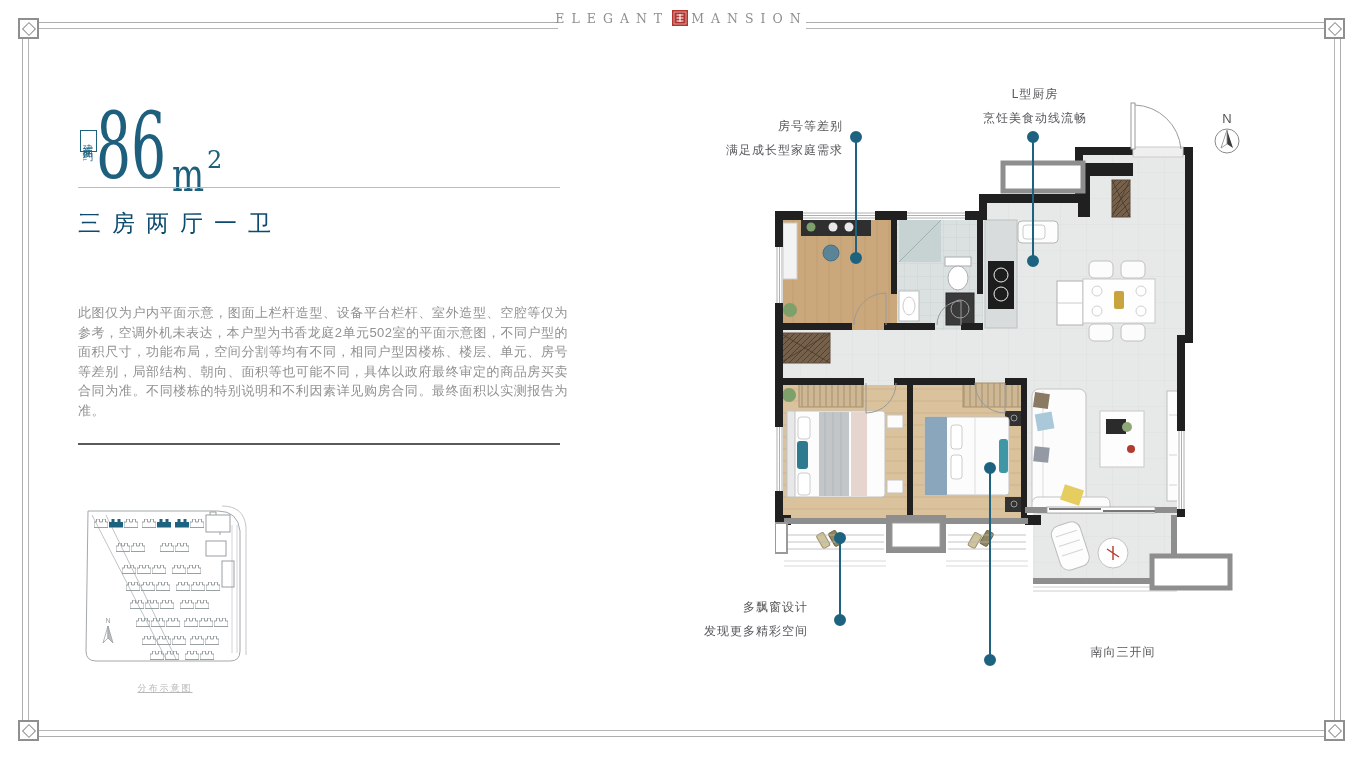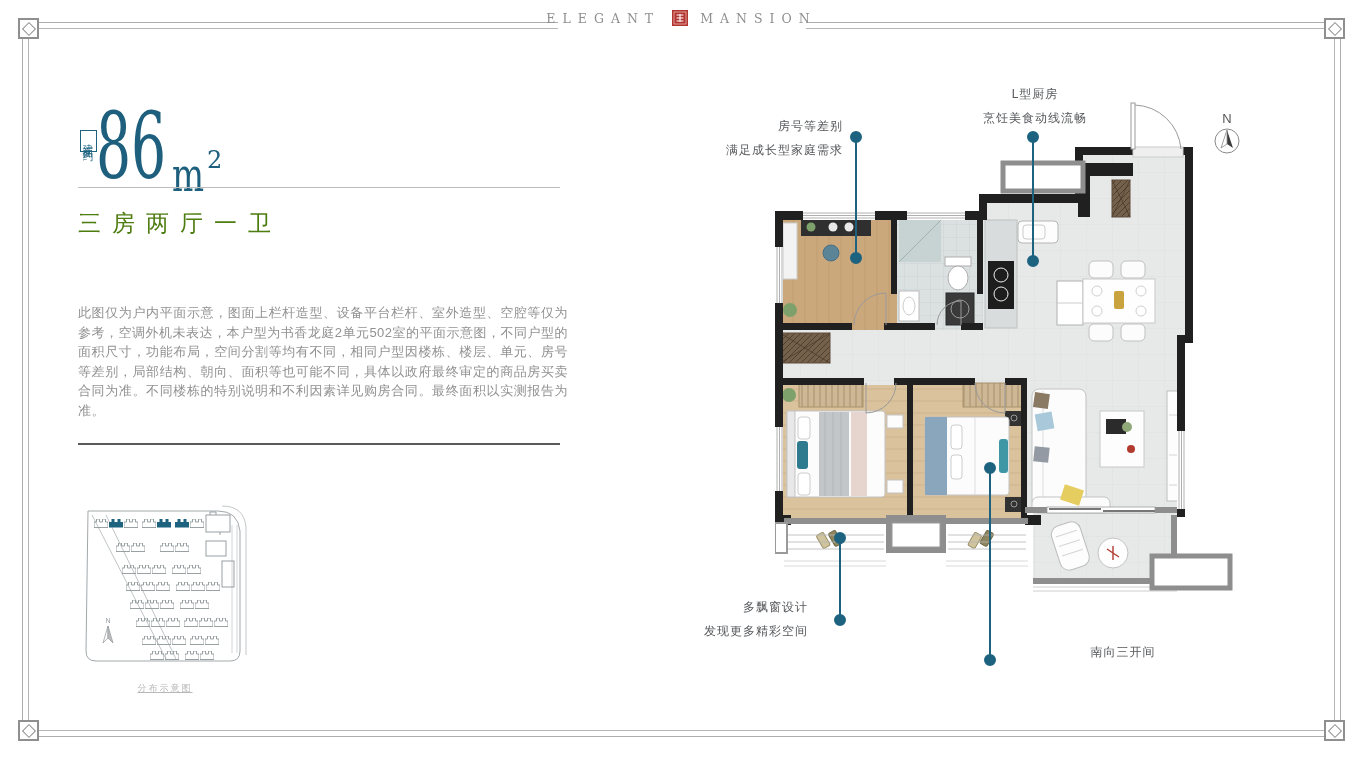--- a/index.html
+++ b/index.html
@@ -8,34 +8,34 @@
   
   .frame-outer{position:absolute;inset:22px;border:1px solid #adadad;pointer-events:none;}
   .frame-inner{position:absolute;inset:28px;border:1px solid #b5b5b5;pointer-events:none;}
   .corner{position:absolute;width:17px;height:17px;background:#fff;border:2px solid #8f8f8f;
           display:flex;align-items:center;justify-content:center;}
   .corner::after{content:"";width:8px;height:8px;border:1.2px solid #8f8f8f;transform:rotate(45deg);background:#fff;}
   .corner.tl{left:18px;top:18px}.corner.tr{right:18px;top:18px}
   .corner.bl{left:18px;bottom:18px}.corner.br{right:18px;bottom:18px}
   .logo-mask{position:absolute;left:558px;top:18px;width:248px;height:14px;background:#fff;}
   
-  .logo{position:absolute;left:0;right:0;top:10px;display:flex;align-items:center;justify-content:center;gap:12px;}
+  .logo{position:absolute;left:0;right:0;top:10px;display:flex;align-items:center;justify-content:center;gap:3px;}
   .logo .word{font-family:"DejaVu Serif","Liberation Serif",serif;font-size:12.5px;letter-spacing:7px;color:#8f8f8f;}
   
   .area-prefix-box{position:absolute;left:80px;top:130px;border:1px solid #1d6380;color:#1d6380;
       writing-mode:vertical-rl;text-orientation:upright;font-size:10.5px;letter-spacing:4px;
       padding:4px 2px;line-height:1;}
   .area-value{position:absolute;left:96px;top:101px;font-family:"DejaVu Serif","Liberation Serif",serif;
       font-size:92px;line-height:1;color:#1d5f7d;transform:scaleX(0.60);transform-origin:left top;}
   .area-unit{position:absolute;left:172px;top:151px;font-family:"DejaVu Serif","Liberation Serif",serif;
       font-size:47px;line-height:1;color:#1d5f7d;transform:scaleX(0.72);transform-origin:left top;}
   .area-exp{position:absolute;left:207px;top:146px;font-family:"DejaVu Serif","Liberation Serif",serif;
       font-size:24px;color:#1d5f7d;}
   .rule-thin{position:absolute;left:78px;top:187px;width:482px;border-top:1px solid #bdbdbd;}
-  .layout-title{position:absolute;left:78px;top:208px;font-size:23px;color:#4d7c0f;letter-spacing:11px;}
+  .layout-title{position:absolute;left:78px;top:208px;font-size:23px;color:#0c4a6e;letter-spacing:11px;}
   .disclaimer{position:absolute;left:78px;top:303px;width:490px;font-size:13px;line-height:19.5px;
       color:#919191;text-align:justify;letter-spacing:0.4px;}
   .rule-dark{position:absolute;left:78px;top:443px;width:482px;border-top:2px solid #5a5a5a;}
   .siteplan-caption{position:absolute;left:72px;top:682px;width:186px;text-align:center;
       font-size:9px;color:#b8b8b8;letter-spacing:2px;text-decoration:underline;}
   
   .note{position:absolute;font-size:12px;color:#55575a;line-height:24px;letter-spacing:1px;}
   .note-study{left:615px;top:114px;width:228px;text-align:right;}
   .note-kitchen{left:933px;top:82px;width:204px;text-align:center;}
   .note-bay{left:580px;top:595px;width:228px;text-align:right;}

